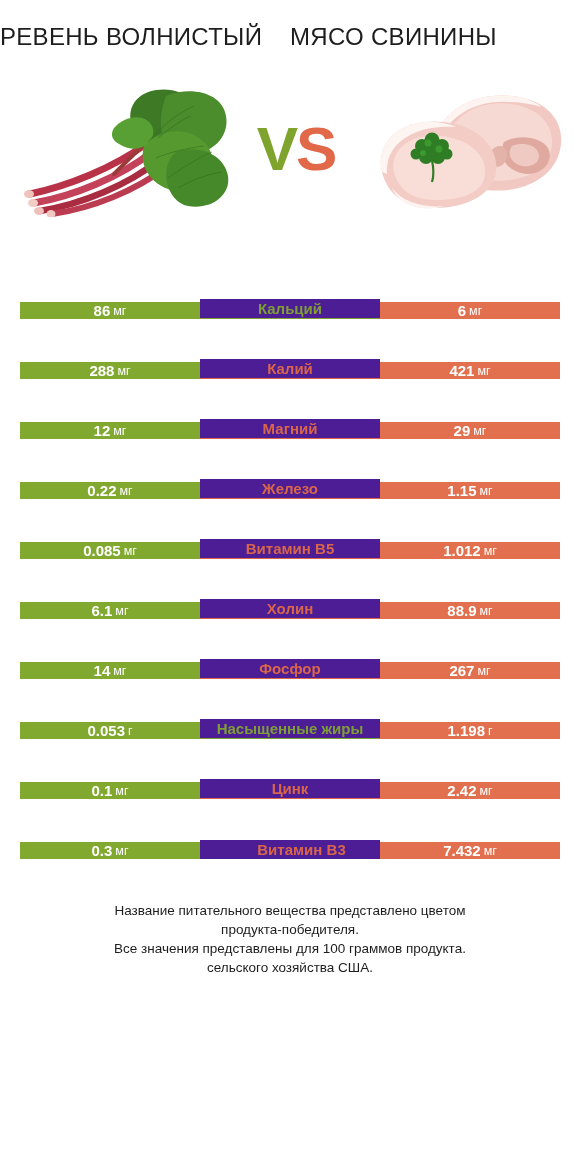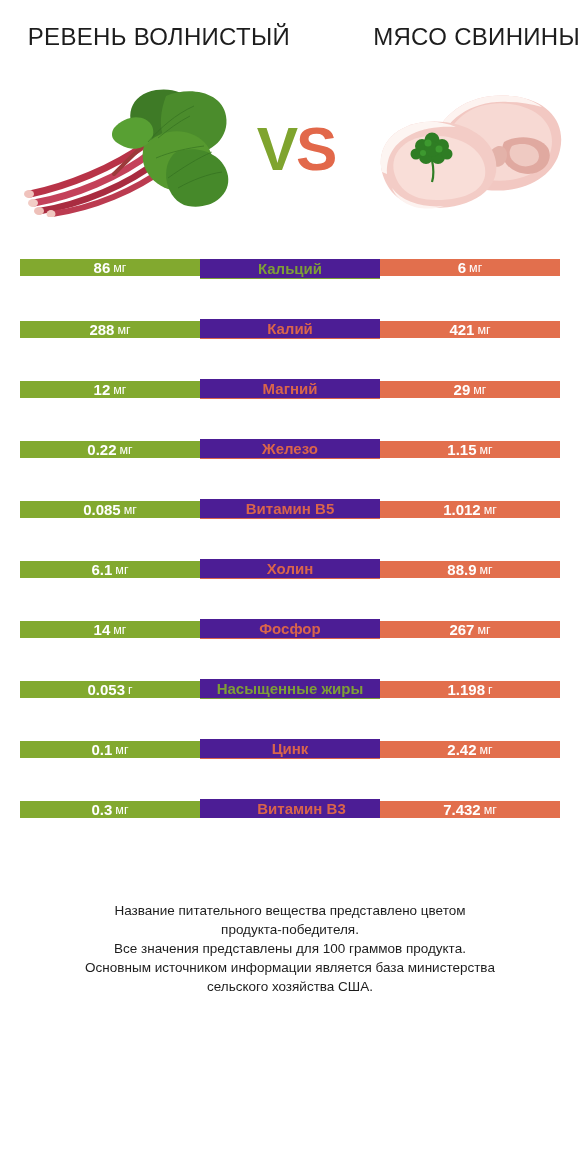--- a/index.html
+++ b/index.html
@@ -16,21 +16,21 @@
     position: relative;
   }
 
   
   .titles {
     display: flex;
     padding-top: 22px;
   }
   .title-col {
     width: 50%;
-    text-align: right;
+    text-align: left;
   }
   .title-col h1 {
     margin: 0;
     font-size: 24px;
     line-height: 30px;
     font-weight: 400;
     letter-spacing: 0.3px;
     color: #1d1d1d;
     text-transform: uppercase;
   }
@@ -69,21 +69,21 @@
   .pork { position: absolute; right: 6px; top: 6px; width: 220px; height: 140px; }
 
   
   .table {
     margin: 35px 20px 0 20px;
     width: 540px;
   }
   .row {
     display: flex;
     height: 60px;
-    align-items: flex-start;
+    align-items: flex-end;
   }
   .cell-left, .cell-right {
     width: 180px;
     display: flex;
     align-items: center;
     justify-content: center;
     color: #ffffff;
     font-size: 15px;
     box-sizing: border-box;
   }
@@ -344,15 +344,14 @@
         <span class="val">7.432</span>
         <span class="unit">мг</span>
       </div>
     </div>
   </div>
 
 <div class="footer">
   <div>Название питательного вещества представлено цветом</div>
   <div>продукта-победителя.</div>
   <div>Все значения представлены для 100 граммов продукта.</div>
-  <div>Основным источником информации является база министерства</div>
   <div>сельского хозяйства США.</div>
 </div>
 
 </body></html>

